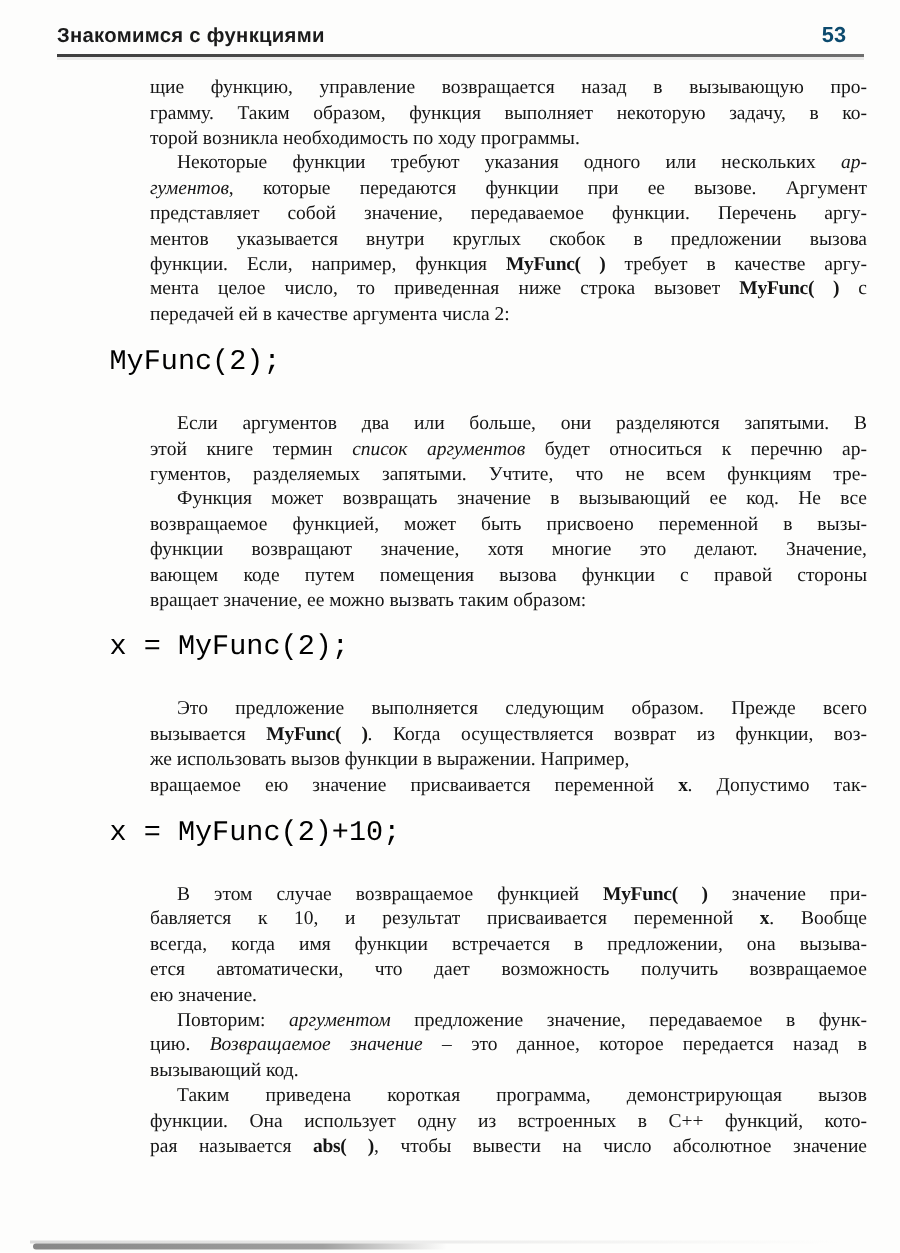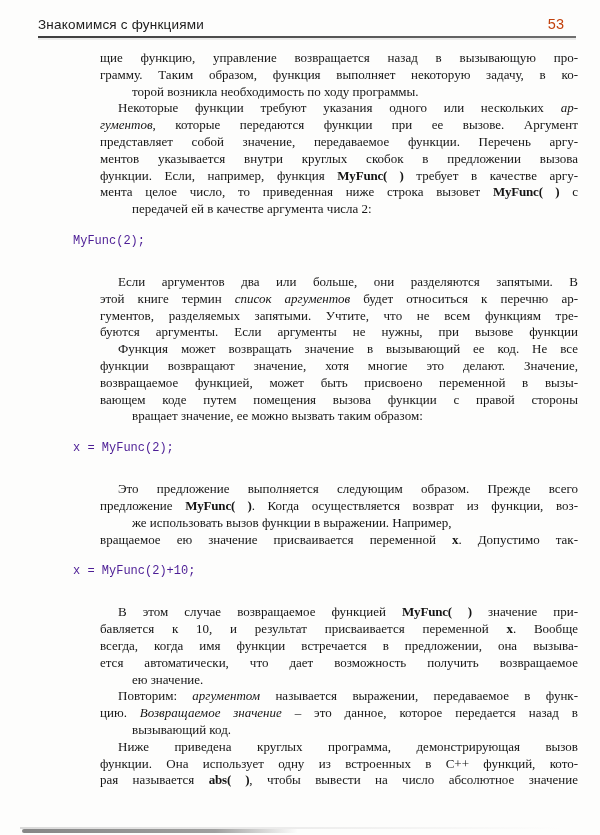--- a/index.html
+++ b/index.html
@@ -11,45 +11,46 @@
     position: relative; width: 600px; height: 835px;
     background: #fdfdfc;
     font-family: "Liberation Serif", serif;
     color: #151515;
   }
   
   .header { position: absolute; top: 16px; left: 38px; right: 24px; }
   .header-row {
     display: flex; justify-content: space-between; align-items: baseline;
     font-family: "Liberation Sans", sans-serif;
+    font-weight: bold;
   }
   .title { font-size: 13.5px; letter-spacing: 0.2px; color: #1b1b1b; }
-  .pagenum { font-size: 14.5px; color: #c2410c; padding-right: 12px; }
+  .pagenum { font-size: 14.5px; color: #0c4a6e; padding-right: 12px; }
   .rule {
     margin-top: 4px; height: 2px;
     background: linear-gradient(to right, #3e3e3e, #565656 55%, #6f6f6f);
     box-shadow: 0 2px 0 rgba(0,0,0,0.07);
   }
   
   .content { position: absolute; top: 50px; left: 100px; width: 478px; }
   .para { margin: 0; }
   .line {
     font-size: 13px; line-height: 16.8px;
     text-align: justify; text-align-last: justify;
     white-space: normal; overflow: hidden;
   }
-  .line.last { text-align-last: auto; margin-left: 32px; }
+  .line.last { text-align-last: auto; }
   .line.indent { text-indent: 18px; }
   .it { font-style: italic; }
   .bd { font-weight: bold; letter-spacing: -0.2px; }
   .code {
     font-family: "Liberation Mono", monospace;
-    font-size: 12px; line-height: 17px;
+    font-size: 19px; line-height: 17px;
     margin: 15px 0 24px -27px;
-    color: #4c1d95;
+    color: #000000;
   }
   
   .artifact-light {
     position: absolute; top: 827px; left: 20px; width: 540px; height: 1.5px;
     background: linear-gradient(to right, rgba(190,190,190,0.55), rgba(210,210,210,0.35) 55%, rgba(230,230,230,0));
   }
   .artifact-dark {
     position: absolute; top: 829px; left: 22px; width: 276px; height: 3.5px;
     border-radius: 2px;
     background: linear-gradient(to right, rgba(95,95,95,0.75), rgba(110,110,110,0.65) 70%, rgba(140,140,140,0));
@@ -81,51 +82,50 @@
         <div class="line"><span>ментов указывается внутри круглых скобок в предложении вызова</span></div>
         <div class="line"><span>функции. Если, например, функция </span><span class="bd">MyFunc( )</span><span> требует в качестве аргу-</span></div>
         <div class="line"><span>мента целое число, то приведенная ниже строка вызовет </span><span class="bd">MyFunc( )</span><span> с</span></div>
         <div class="line last"><span>передачей ей в качестве аргумента числа 2:</span></div>
       </div>
       <div class="code">MyFunc(2);</div>
       <div class="para">
         <div class="line indent"><span>Если аргументов два или больше, они разделяются запятыми. В</span></div>
         <div class="line"><span>этой книге термин </span><span class="it">список аргументов</span><span> будет относиться к перечню ар-</span></div>
         <div class="line"><span>гументов, разделяемых запятыми. Учтите, что не всем функциям тре-</span></div>
-        <div class="line"><span>буются аргументы. Если аргументы не нужны, при вызове функции</span></div>
       </div>
       <div class="para">
         <div class="line indent"><span>Функция может возвращать значение в вызывающий ее код. Не все</span></div>
+        <div class="line"><span>возвращаемое функцией, может быть присвоено переменной в вызы-</span></div>
         <div class="line"><span>функции возвращают значение, хотя многие это делают. Значение,</span></div>
-        <div class="line"><span>возвращаемое функцией, может быть присвоено переменной в вызы-</span></div>
         <div class="line"><span>вающем коде путем помещения вызова функции с правой стороны</span></div>
         <div class="line last"><span>вращает значение, ее можно вызвать таким образом:</span></div>
       </div>
       <div class="code">x = MyFunc(2);</div>
       <div class="para">
         <div class="line indent"><span>Это предложение выполняется следующим образом. Прежде всего</span></div>
-        <div class="line"><span>предложение </span><span class="bd">MyFunc( )</span><span>. Когда осуществляется возврат из функции, воз-</span></div>
+        <div class="line"><span>вызывается </span><span class="bd">MyFunc( )</span><span>. Когда осуществляется возврат из функции, воз-</span></div>
         <div class="line last"><span>же использовать вызов функции в выражении. Например,</span></div>
         <div class="line"><span>вращаемое ею значение присваивается переменной </span><span class="bd">x</span><span>. Допустимо так-</span></div>
       </div>
       <div class="code">x = MyFunc(2)+10;</div>
       <div class="para">
         <div class="line indent"><span>В этом случае возвращаемое функцией </span><span class="bd">MyFunc( )</span><span> значение при-</span></div>
         <div class="line"><span>бавляется к 10, и результат присваивается переменной </span><span class="bd">x</span><span>. Вообще</span></div>
         <div class="line"><span>всегда, когда имя функции встречается в предложении, она вызыва-</span></div>
         <div class="line"><span>ется автоматически, что дает возможность получить возвращаемое</span></div>
         <div class="line last"><span>ею значение.</span></div>
       </div>
       <div class="para">
-        <div class="line indent"><span>Повторим: </span><span class="it">аргументом</span><span> называется выражении, передаваемое в функ-</span></div>
+        <div class="line indent"><span>Повторим: </span><span class="it">аргументом</span><span> предложение значение, передаваемое в функ-</span></div>
         <div class="line"><span>цию. </span><span class="it">Возвращаемое значение</span><span> – это данное, которое передается назад в</span></div>
         <div class="line last"><span>вызывающий код.</span></div>
       </div>
       <div class="para">
-        <div class="line indent"><span>Ниже приведена круглых программа, демонстрирующая вызов</span></div>
+        <div class="line indent"><span>Таким приведена короткая программа, демонстрирующая вызов</span></div>
         <div class="line"><span>функции. Она использует одну из встроенных в C++ функций, кото-</span></div>
         <div class="line"><span>рая называется </span><span class="bd">abs( )</span><span>, чтобы вывести на число абсолютное значение</span></div>
       </div>
     </div>
 
   <div class="artifact-light"></div>
   <div class="artifact-dark"></div>
 
 </div>
 

